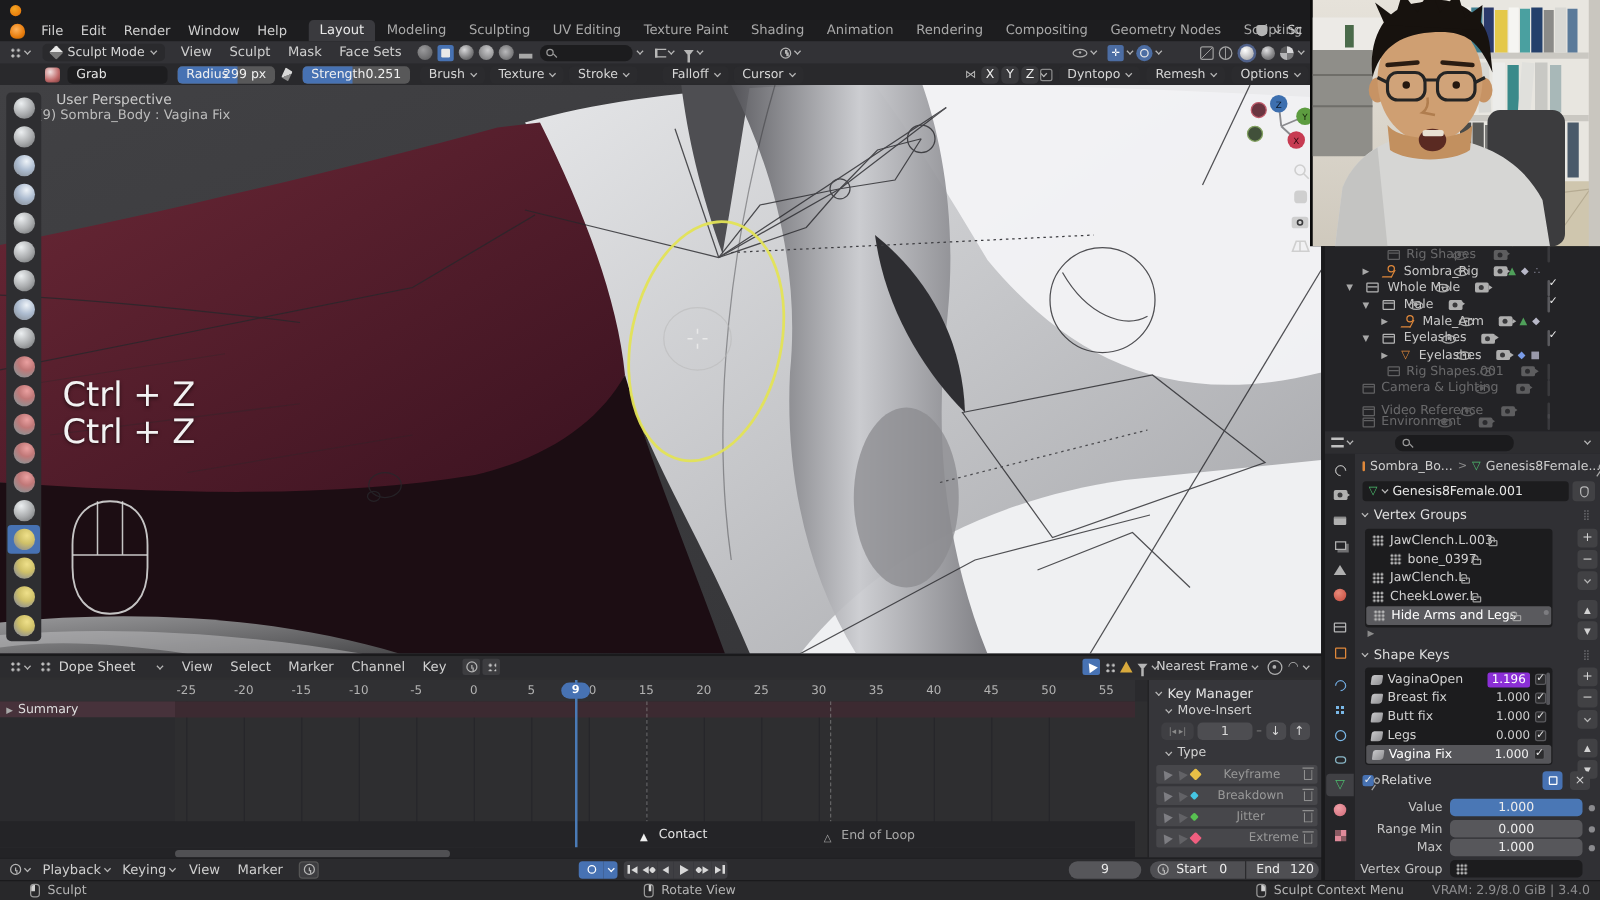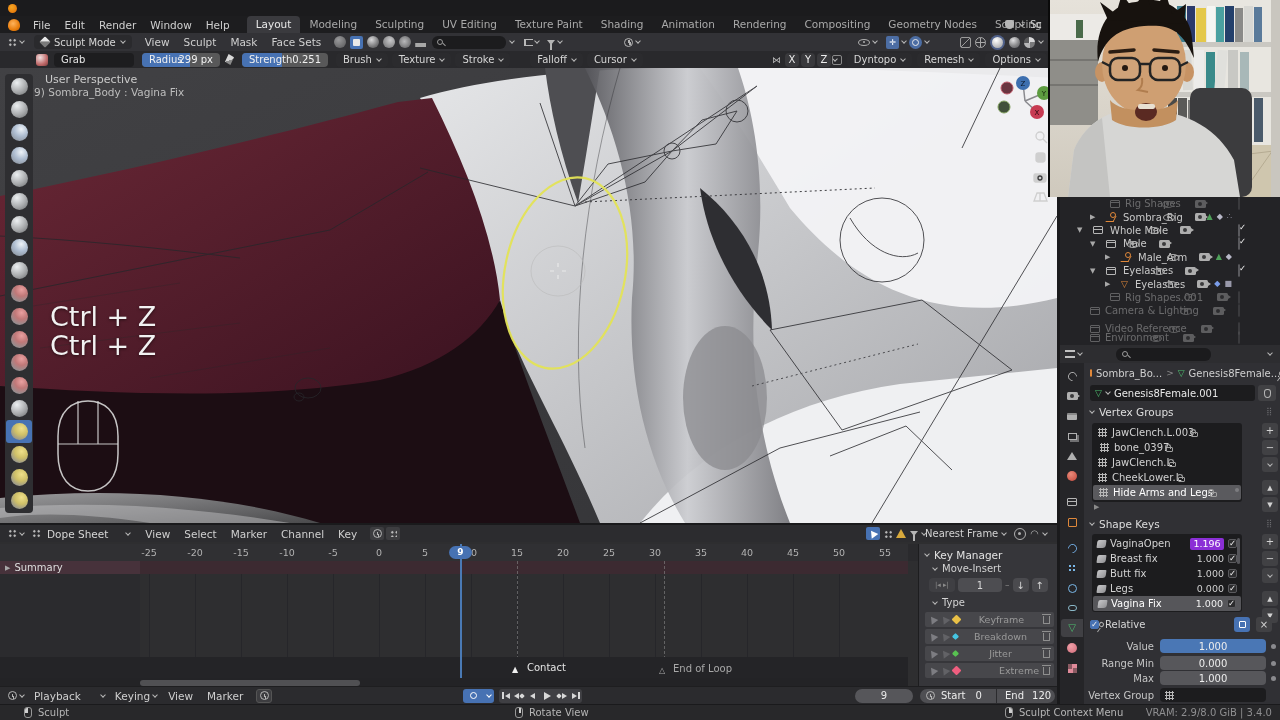--- a/index.html
+++ b/index.html
@@ -562,21 +562,21 @@
         <span class="i-trash"></span>
       </div>
     </div>
   </div>
 
   <div class="abs flex" style="left:0;top:686px;width:1060px;height:18px;background:#2b2b2e;border-top:1px solid #1e1e20">
     <div class="flex" style="padding-left:8px;gap:3px">
         <span class="i-clock"></span>
         <span class="chev"></span>
       </div>
-    <div class="flex" style="margin-left:10px;gap:20px">
+    <div class="flex" style="margin-left:10px;gap:3px">
         <span style="font-size:10.5px;color:#cfcfcf">Playback</span>
         <span class="chev"></span>
       </div>
     <div class="flex" style="margin-left:10px;gap:3px">
         <span style="font-size:10.5px;color:#cfcfcf">Keying</span>
         <span class="chev"></span>
       </div>
     <span class="menu-item" style="margin-left:4px">View</span>
     <span class="menu-item">Marker</span>
     <span style="margin-left:6px;width:16px;height:14px;background:#3d3d40;border:1px solid #555;border-radius:3px;display:flex;align-items:center;justify-content:center">
@@ -833,21 +833,21 @@
         <span class="chev"></span>
           <span style="font-size:10.5px;color:#dedede">Vertex Groups</span>
         <span class="abs" style="right:8px;color:#6a6a6e;font-size:8px">⣿</span>
       </div>
       <div class="abs" style="left:8px;top:60px;width:150px;height:79px;background:#1c1c1e;border-radius:3px;padding:2px 0">
         <div class="flex" style="height:15px;padding:0 6px;gap:5px">
             <span class="i-vg"></span>
             <span style="font-size:10px;color:#d2d2d2">JawClench.L.003</span>
             <span class="i-lock abs" style="right:8px"></span>
           </div>
-        <div class="flex" style="height:15px;padding:0 8px;gap:5px">
+        <div class="flex" style="height:15px;padding:0 20px;gap:5px">
             <span class="i-vg"></span>
             <span style="font-size:10px;color:#d2d2d2">bone_0397</span>
             <span class="i-lock abs" style="right:8px"></span>
           </div>
         <div class="flex" style="height:15px;padding:0 6px;gap:5px">
             <span class="i-vg"></span>
             <span style="font-size:10px;color:#d2d2d2">JawClench.L</span>
             <span class="i-lock abs" style="right:8px"></span>
           </div>
         <div class="flex" style="height:15px;padding:0 6px;gap:5px">

